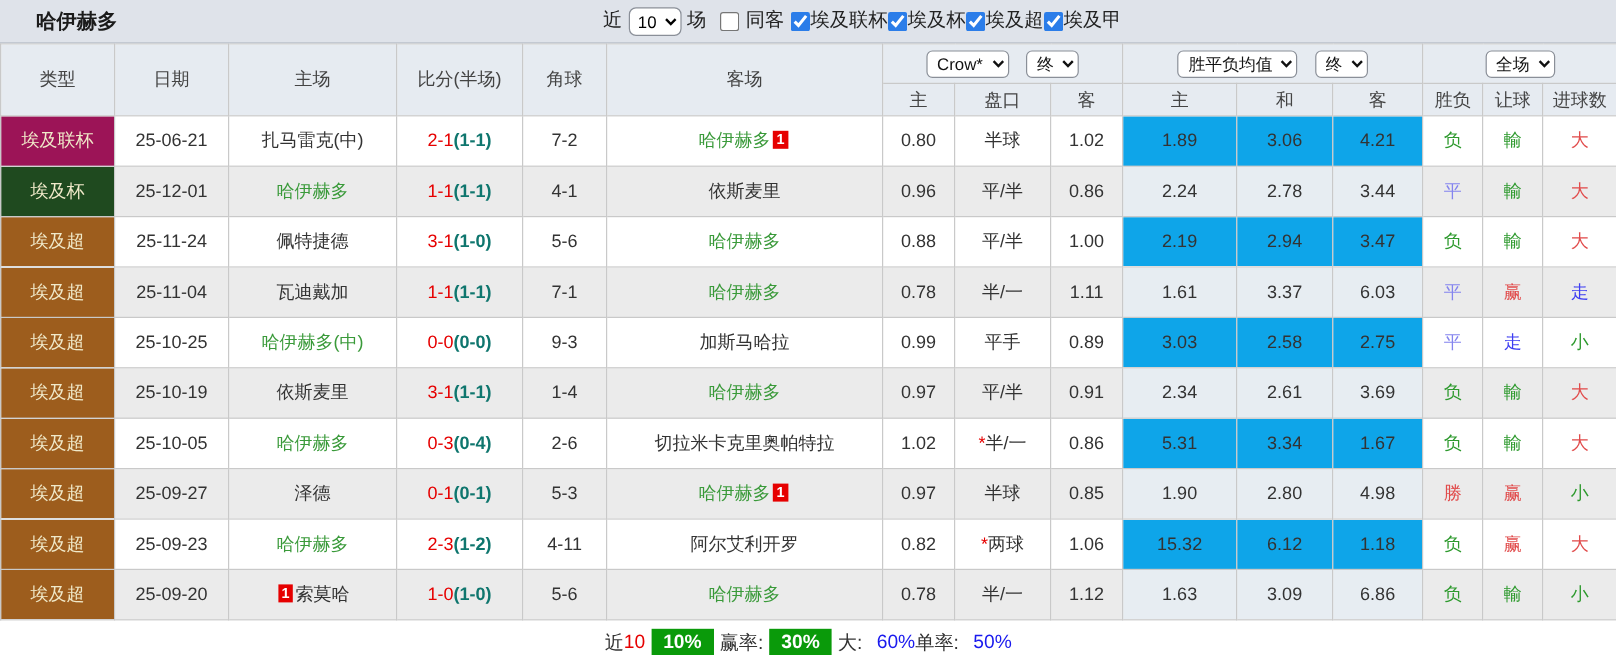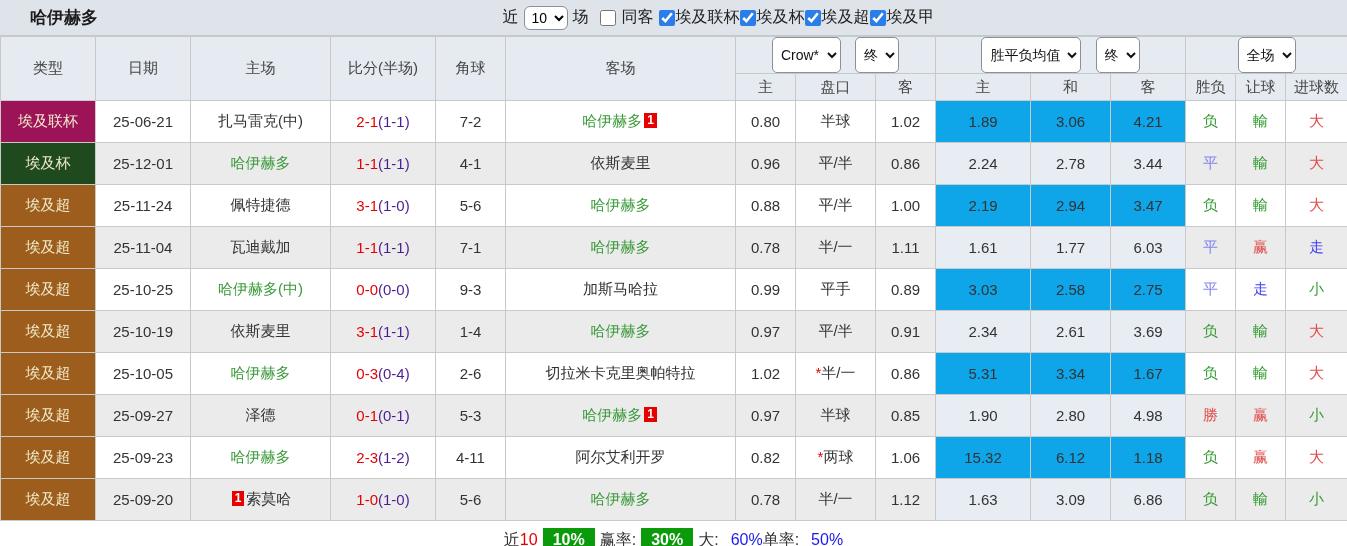--- a/index.html
+++ b/index.html
@@ -23,31 +23,31 @@
   .league-check{display:flex;align-items:center;}
   .league-check input{margin:0 1px 0 0 !important;}
   
   table{border-collapse:collapse;table-layout:fixed;width:1347px;font-size:15px;}
   th,td{border:1px solid #c9c9c9;text-align:center;padding:0;white-space:nowrap;overflow:hidden;}
   th{background:#e6ebf1;font-weight:normal;color:#444;}
   tr.hdr-group th{height:32px;}
   tr.hdr-sub th{height:26px;}
   th select{
     font-size:14px;border:1px solid #8a8f98;border-radius:5px;background:#fff;
-    padding:1px 4px;height:36px;margin:0 5px;color:#111;
+    padding:1px 4px;height:23px;margin:0 5px;color:#111;
   }
   tbody td{height:41px;color:#333;}
   tr.odd td{background:#fff;}
   tr.even td{background:#ebebeb;}
   tr.odd td.avg{background:#0ea5e9;}
   tr.even td.avg{background:#e7edf2;}
   td.type{color:#f0e9c9;font-size:15px;}
   .team-green{color:#3a9a3a;}
   .score-ft{color:#e60000;margin-top:32px;}
-  .score-ht{color:#4c1d95;}
+  .score-ht{color:#0f766e;font-weight:bold;}
   .b1{
     display:inline-block;background:#e60000;color:#fff;font-size:12px;font-weight:bold;
     line-height:15px;padding:0 3px;margin:0 2px;vertical-align:2px;
   }
   .star{color:#e60000;}
   .c-r{color:#e14b4b;}
   .c-g{color:#2e9a2e;}
   .c-b{color:#3d3df2;}
   .c-v{color:#8484ee;}
   
@@ -199,21 +199,21 @@
         <td class="type" style="background: rgb(157, 93, 29);">埃及超</td>
         <td>25-11-04</td>
         <td><span class="">瓦迪戴加</span></td>
         <td><span class="score-ft">1-1</span><span class="score-ht">(1-1)</span></td>
         <td>7-1</td>
         <td><span class="team-green">哈伊赫多</span></td>
         <td>0.78</td>
         <td>半/一</td>
         <td>1.11</td>
         <td class="avg">1.61</td>
-        <td class="avg">1.77</td>
+        <td class="avg">3.37</td>
         <td class="avg">6.03</td>
         <td><span class="c-v">平</span></td>
         <td><span class="c-r">赢</span></td>
         <td><span class="c-b">走</span></td>
       </tr>
       <tr class="odd">
         <td class="type" style="background: rgb(157, 93, 29);">埃及超</td>
         <td>25-10-25</td>
         <td><span class="team-green">哈伊赫多(中)</span></td>
         <td><span class="score-ft">0-0</span><span class="score-ht">(0-0)</span></td>

